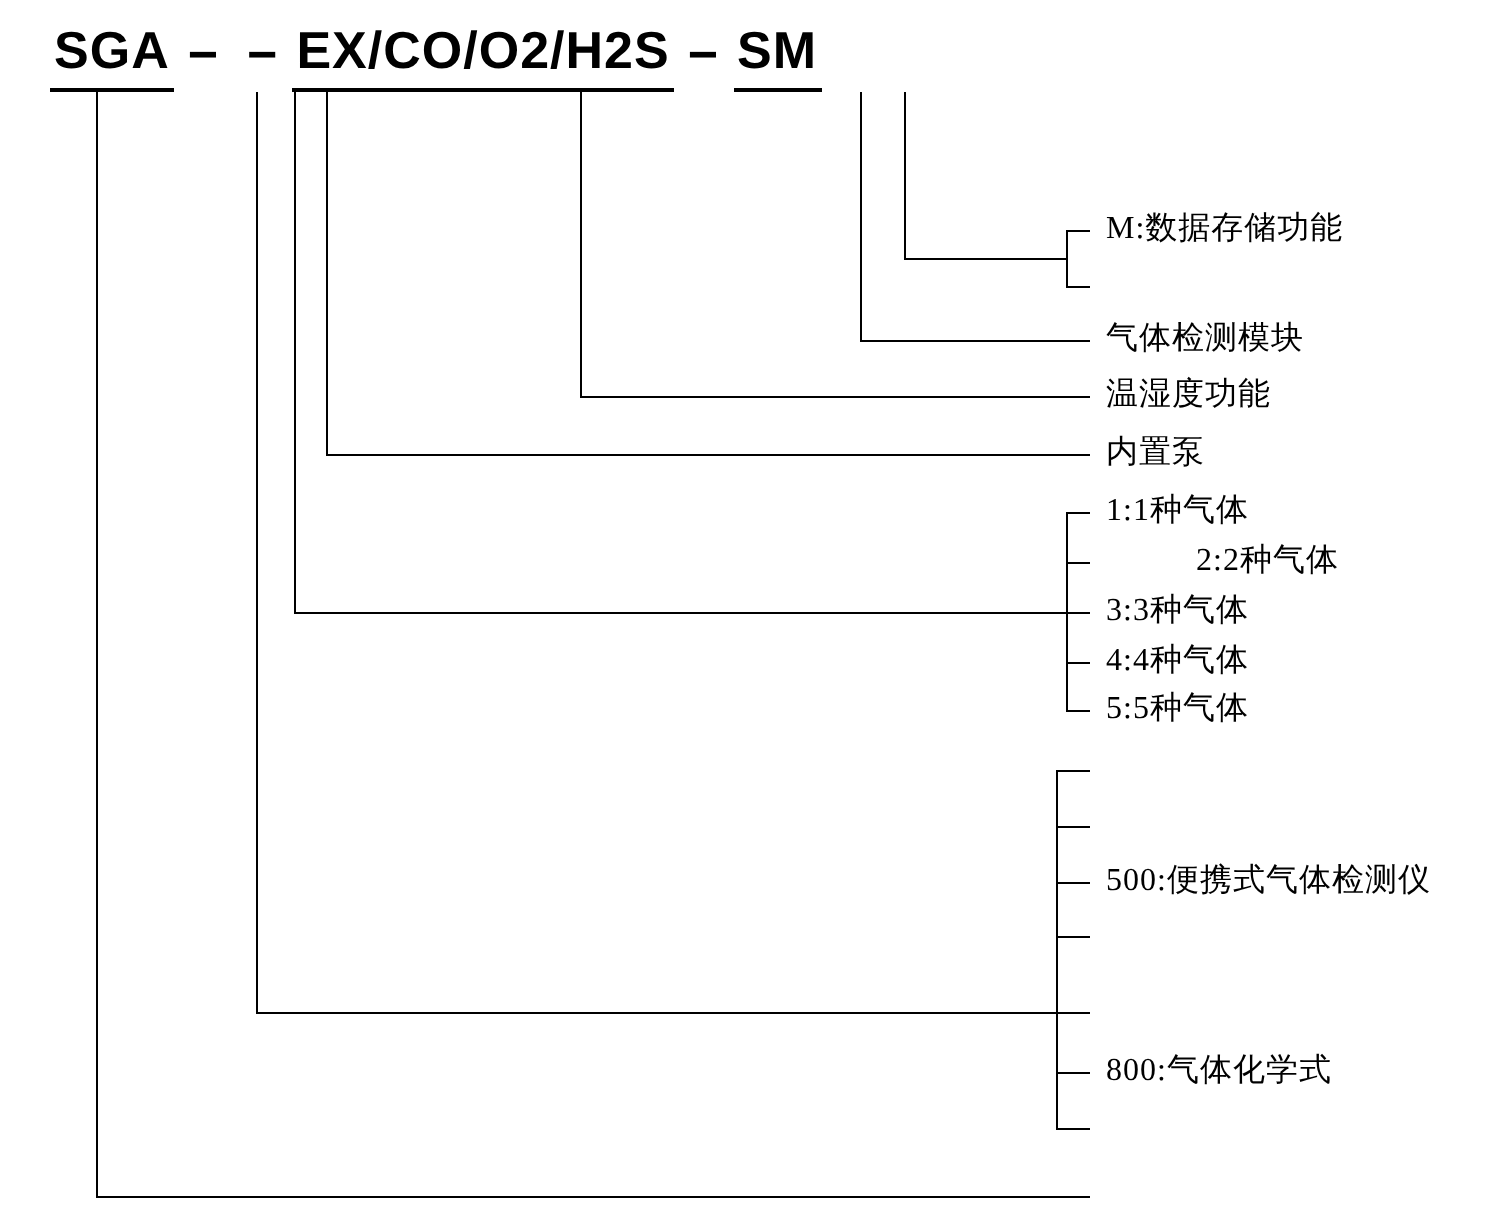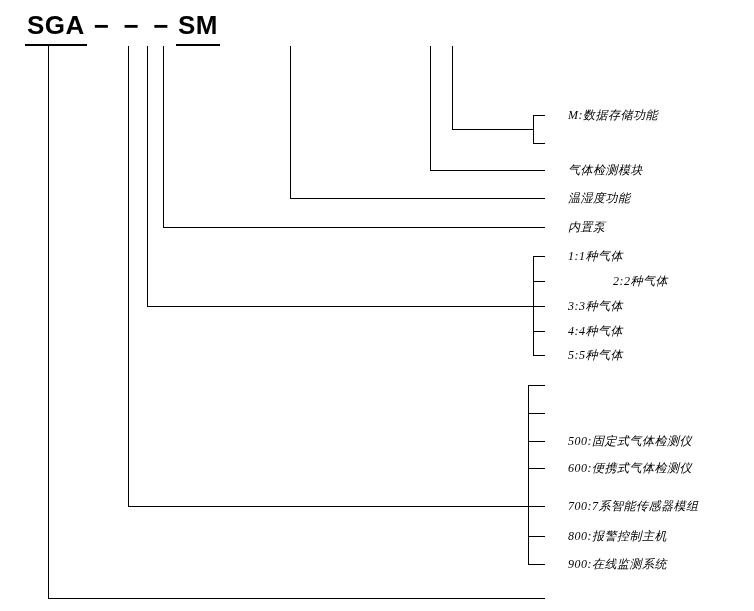--- a/index.html
+++ b/index.html
@@ -14,21 +14,21 @@
     background: #ffffff;
     font-family: "Liberation Serif", serif;
     color: #000000;
     overflow: hidden;
   }
   .title {
     position: absolute;
     left: 25px;
     top: 10px;
     display: flex;
-    align-items: center;
+    align-items: flex-end;
     font-family: "Liberation Sans", sans-serif;
     font-weight: bold;
     font-size: 26px;
     letter-spacing: 0.5px;
     white-space: nowrap;
   }
   .title .seg {
     border-bottom: 2px solid #000000;
     padding: 0 2px 3px 2px;
   }
@@ -41,38 +41,38 @@
     width: 1px;
     background: #000000;
   }
   .hline {
     position: absolute;
     height: 1px;
     background: #000000;
   }
   .label {
     position: absolute;
-    left: 568px;
+    left: 553px;
     height: 20px;
     line-height: 20px;
-    font-size: 12px;
+    font-size: 16px;
     white-space: nowrap;
     letter-spacing: 0.5px;
-    font-style: italic;
   }
 </style>
 </head>
 <body>
 
 <div class="canvas">
 
   <div class="title">
     <span class="seg">SGA</span>
     <span class="sep">−</span>
     <span class="sep">−</span>
+    <span class="seg">EX/CO/O2/H2S</span>
     <span class="sep">−</span>
     <span class="seg">SM</span>
   </div>
 
   <div class="vline" style="left:48px;  top:46px; height:553px;"></div>
   <div class="vline" style="left:128px; top:46px; height:461px;"></div>
   <div class="vline" style="left:147px; top:46px; height:261px;"></div>
   <div class="vline" style="left:163px; top:46px; height:182px;"></div>
   <div class="vline" style="left:290px; top:46px; height:153px;"></div>
   <div class="vline" style="left:430px; top:46px; height:125px;"></div>
@@ -108,19 +108,16 @@
 
   <div class="label" style="top:105px;">M:数据存储功能</div>
   <div class="label" style="top:160px;">气体检测模块</div>
   <div class="label" style="top:188px;">温湿度功能</div>
   <div class="label" style="top:217px;">内置泵</div>
   <div class="label" style="top:246px;">1:1种气体</div>
   <div class="label" style="top:271px;margin-left:45px;">2:2种气体</div>
   <div class="label" style="top:296px;">3:3种气体</div>
   <div class="label" style="top:321px;">4:4种气体</div>
   <div class="label" style="top:345px;">5:5种气体</div>
-  <div class="label" style="top:431px;">500:固定式气体检测仪</div>
-  <div class="label" style="top:458px;">600:便携式气体检测仪</div>
-  <div class="label" style="top:496px;">700:7系智能传感器模组</div>
-  <div class="label" style="top:526px;">800:报警控制主机</div>
-  <div class="label" style="top:554px;">900:在线监测系统</div>
+  <div class="label" style="top:431px;">500:便携式气体检测仪</div>
+  <div class="label" style="top:526px;">800:气体化学式</div>
 
 </div>
 
 </body></html>

